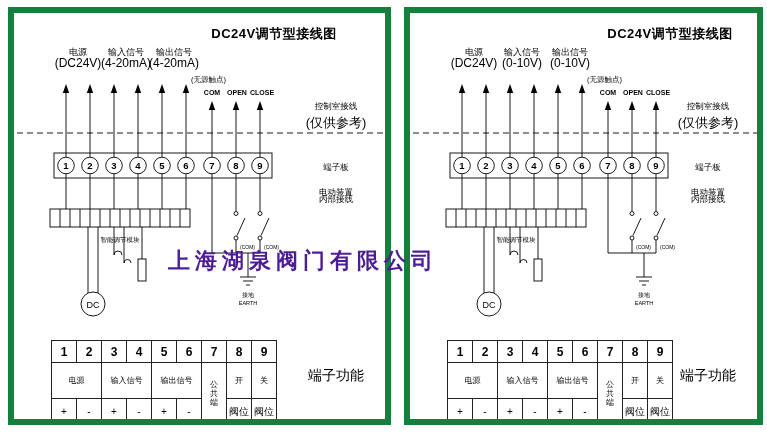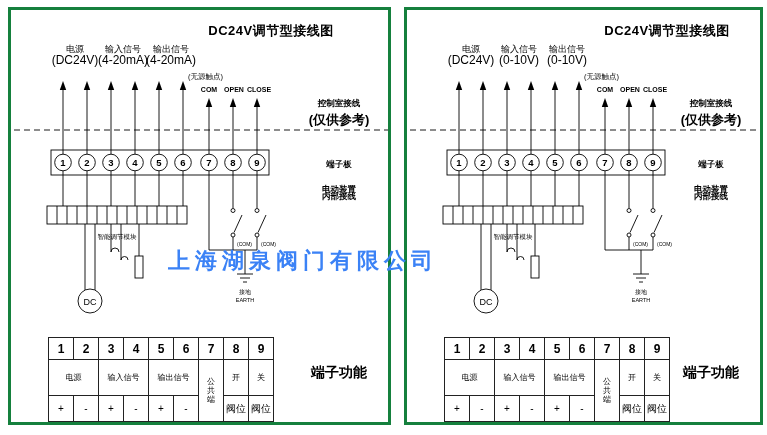--- a/index.html
+++ b/index.html
@@ -1,35 +1,35 @@
 <!DOCTYPE html>
 <html><head>
 <meta charset="utf-8">
 <style>
   * { margin:0; padding:0; box-sizing:border-box; }
   html,body { background:#fff; }
   body { font-family:"Liberation Sans","DejaVu Sans",sans-serif; color:#000; }
   .stage { position:relative; width:767px; height:435px; background:#fff; overflow:hidden; }
 
-  .panel { position:absolute; top:7px; height:418px; border:3px solid #15803d; background:#fff; overflow:hidden; }
+  .panel { position:absolute; top:7px; height:418px; border:6px solid #15803d; background:#fff; overflow:hidden; }
   #panel0 { left:8px;  width:383px; }
   #panel1 { left:404px; width:359px; }
 
   .title { position:absolute; left:160px; top:12px; width:200px; text-align:center;
            font-size:13px; font-weight:bold; letter-spacing:.5px; white-space:nowrap; }
 
   .wg { position:absolute; top:34px; width:60px; text-align:center; font-size:9px; line-height:11px; white-space:nowrap; }
   .wg .rng { font-size:12px; }
   .wg0 { left:34px; } .wg1 { left:82px; } .wg2 { left:130px; }
 
   .passive { position:absolute; left:177px; top:62px; width:80px; text-align:left; font-size:7.5px; white-space:nowrap; }
   .contact { position:absolute; top:76px; width:34px; text-align:center; font-size:7px; font-weight:bold; }
   .c0 { left:181px; } .c1 { left:206px; } .c2 { left:231px; }
 
-  .side { position:absolute; right:14px; width:70px; text-align:center; font-size:8.5px; white-space:nowrap;font-weight:bold; }
+  .side { position:absolute; right:14px; width:70px; text-align:center; font-size:8.5px; white-space:nowrap; }
   .s-croom { top:88px; }
   .s-cref  { top:101px; font-size:13px; }
   .s-tboard{ top:149px; }
   .s-dev1  { top:174px; }
   .s-dev2  { top:181px; }
   .s-tfunc { top:354px; font-size:14px; }
 
   svg.wires { position:absolute; left:0; top:0; width:383px; height:418px; }
 
   table.tfunc { position:absolute; left:37px; top:327px; border-collapse:collapse; table-layout:fixed; }
@@ -399,14 +399,14 @@
       <td>+</td>
       <td>-</td>
       <td>+</td>
       <td>-</td>
       <td class="sub">阀位</td>
       <td class="sub">阀位</td>
     </tr>
   </tbody>
       </table>
 </div>
-  <div class="wm" style="color: #3b82f6;">上海湖泉阀门有限公司</div>
+  <div class="wm" style="color: #4c1d95;">上海湖泉阀门有限公司</div>
 </div>
 
 </body></html>

